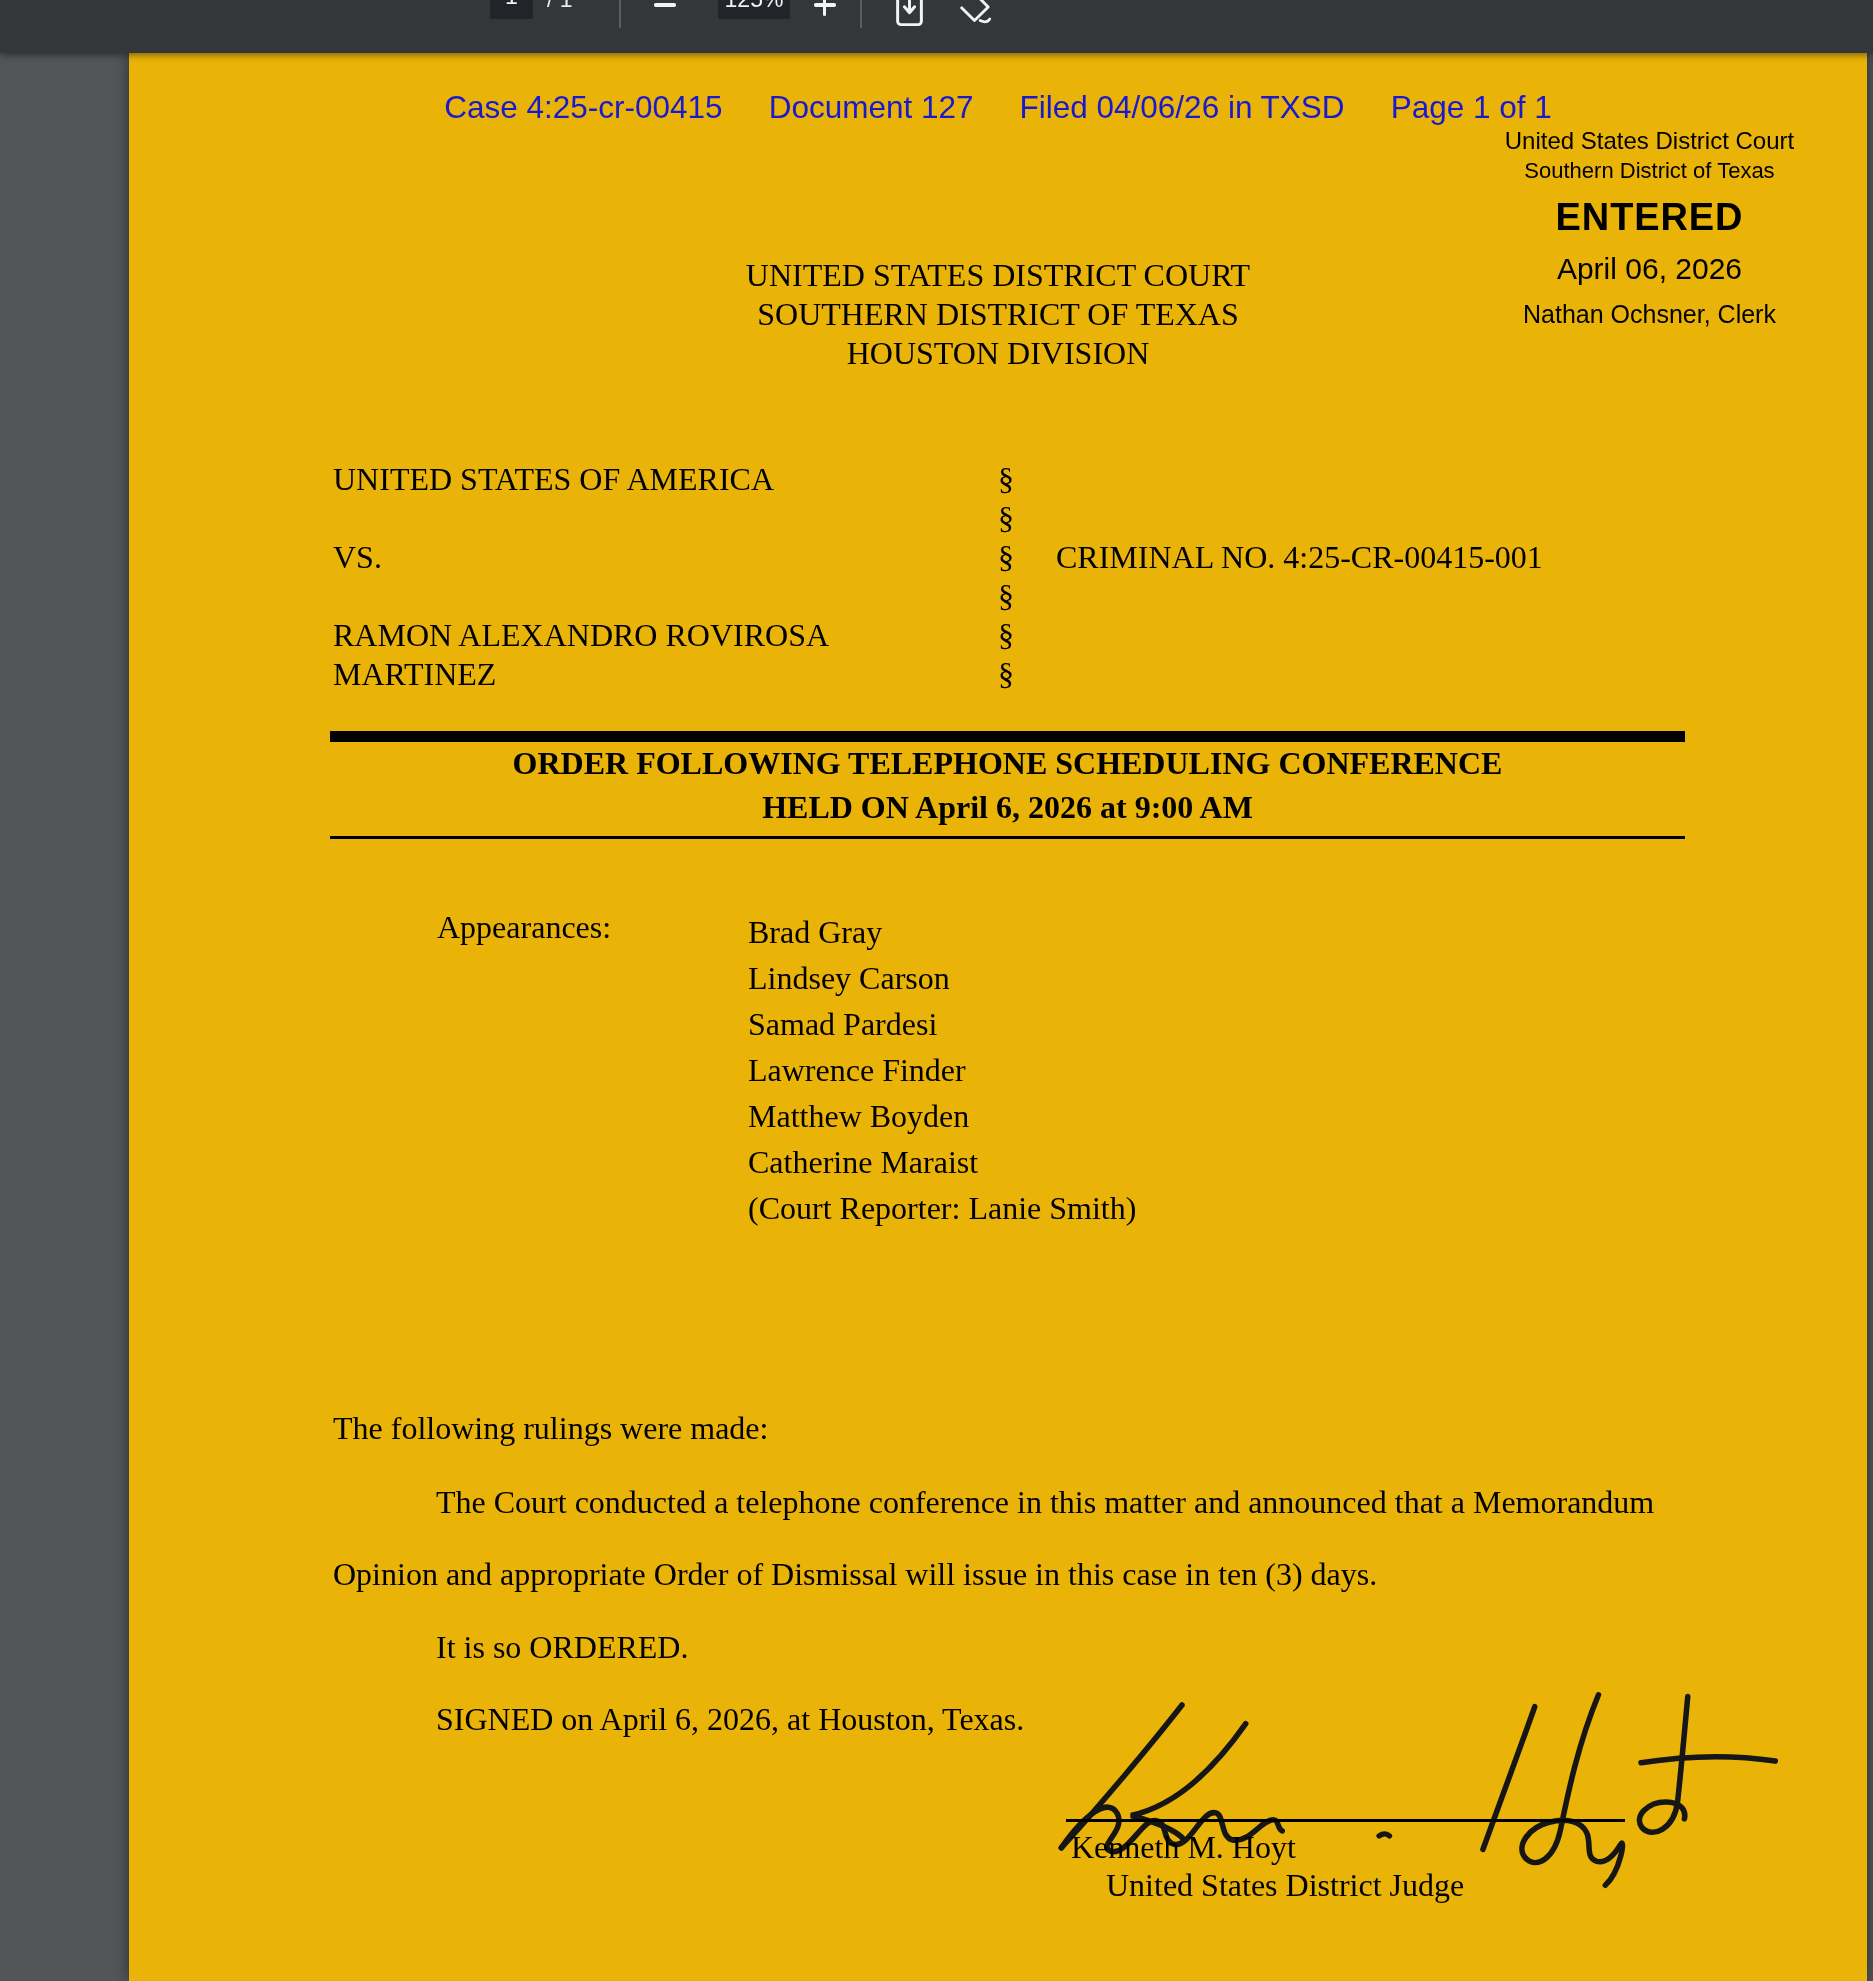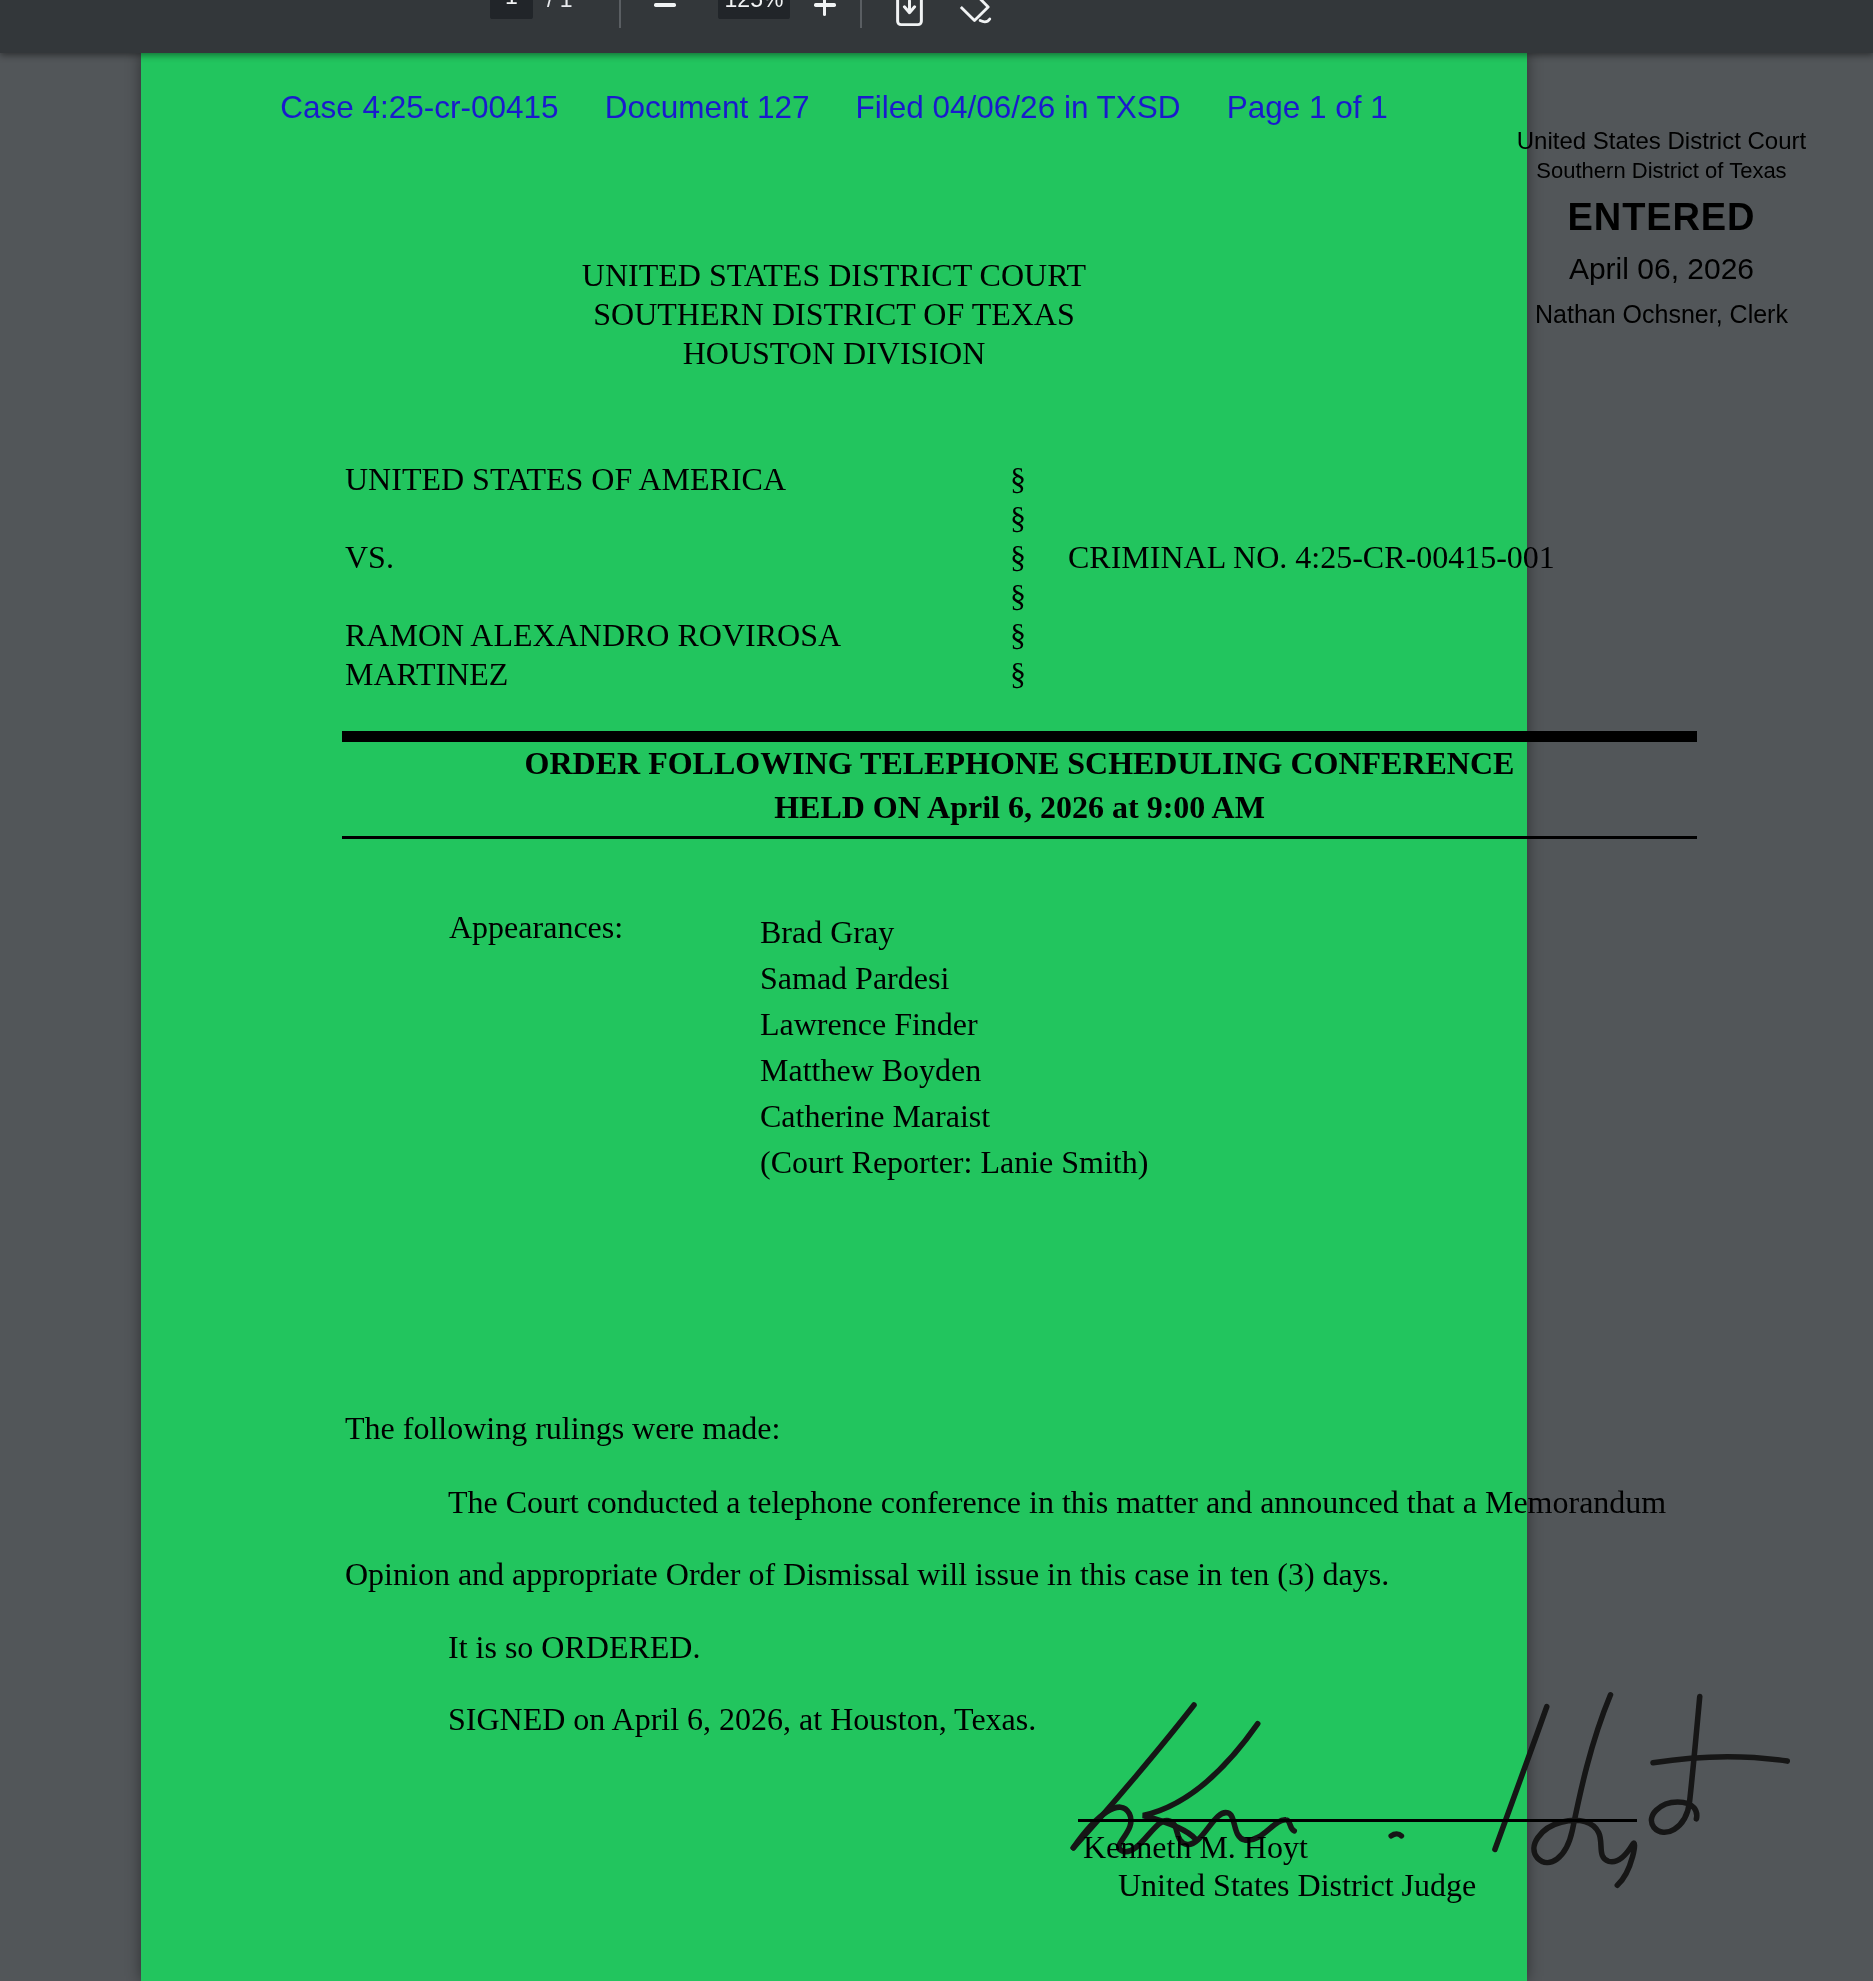--- a/index.html
+++ b/index.html
@@ -22,22 +22,22 @@
   .tb-sep { position:absolute; top:-8.5px; width:1.7px; height:36px; background:#5a5e62; }
   .tb-btn { position:absolute; width:37px; height:37px; border-radius:50%;
             display:flex; align-items:center; justify-content:center; cursor:pointer; }
   .minus-glyph { width:22px; height:3.4px; background:#f1f3f4; border-radius:1.7px; }
   .plus-glyph { position:relative; width:22px; height:22px; }
   .plus-glyph::before, .plus-glyph::after { content:""; position:absolute; background:#f1f3f4; border-radius:1.7px; }
   .plus-glyph::before { left:0; top:9.4px; width:22px; height:3.4px; }
   .plus-glyph::after  { left:9.4px; top:0; width:3.4px; height:22px; }
 
   
-  .page { position:absolute; left:129px; top:53px; width:1386px; height:1928px;
-          background:#22c55e; box-shadow:0 0 13.6px rgba(0,0,0,.45);margin-left:12px; }
+  .page { position:absolute; left:129px; top:53px; width:1738px; height:1928px;
+          background:#eab308; box-shadow:0 0 13.6px rgba(0,0,0,.45); }
   .page * { position:absolute; }
 
   .case-header { left:0; top:36px; width:100%; display:flex; justify-content:center;
                  gap:46px; font-family:"Liberation Sans", sans-serif;
                  font-size:31.5px; color:#1a1acd; white-space:nowrap; }
   .case-header span { position:static; }
 
   .stamp { left:1346px; top:75px; width:349px; text-align:center;
            font-family:"Liberation Sans", sans-serif; line-height:1.1; }
   .stamp div { position:static; }
@@ -149,20 +149,21 @@
   </div>
 
   <div class="order-bar"></div>
   <div class="order-t1 serif">ORDER FOLLOWING TELEPHONE SCHEDULING CONFERENCE</div>
   <div class="order-t2 serif">HELD ON April 6, 2026 at 9:00 AM</div>
   <div class="order-rule"></div>
 
   <div class="appearances-label serif">Appearances:</div>
   <div class="appearances-names serif">
     <div>Brad Gray</div>
+    <div>Lindsey Carson</div>
     <div>Samad Pardesi</div>
     <div>Lawrence Finder</div>
     <div>Matthew Boyden</div>
     <div>Catherine Maraist</div>
     <div>(Court Reporter: Lanie Smith)</div>
   </div>
 
   <div class="serif" style="left:204px; top:1357px;">The following rulings were made:</div>
   <div class="serif" style="left:307px; top:1431px;">The Court conducted a telephone conference in this matter and announced that a Memorandum</div>
   <div class="serif" style="left:204px; top:1503px;">Opinion and appropriate Order of Dismissal will issue in this case in ten (3) days.</div>

